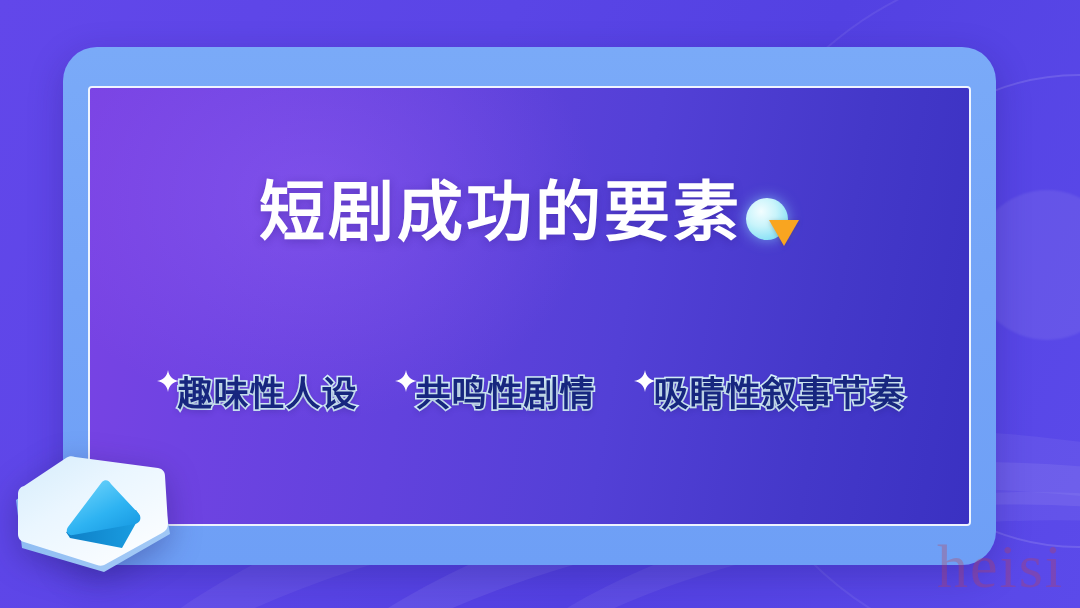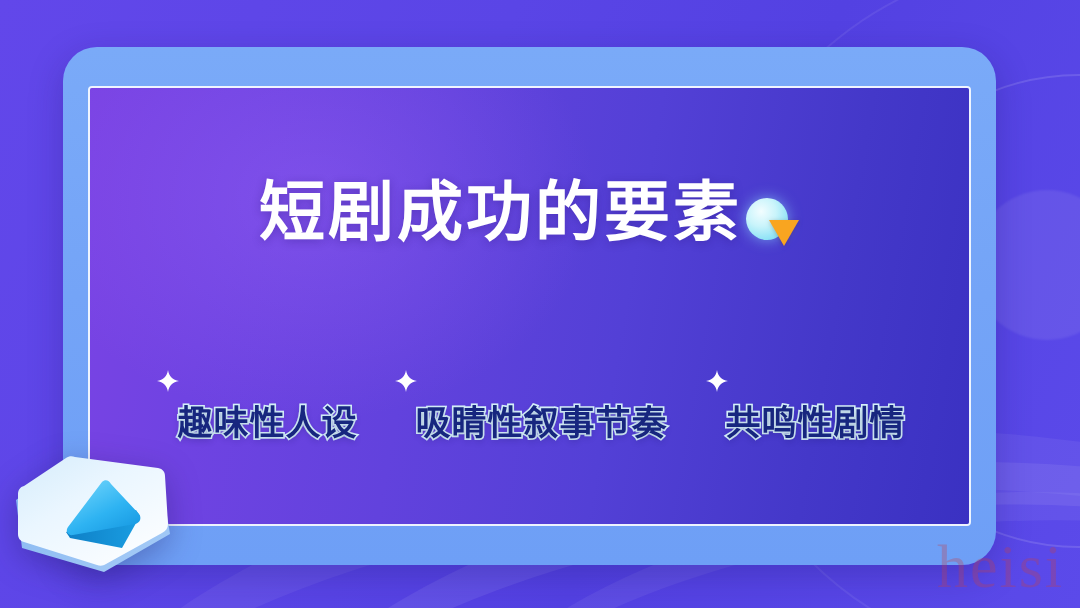--- a/index.html
+++ b/index.html
@@ -219,21 +219,20 @@
     font-weight: 700;
     letter-spacing: 1px;
     line-height: 1.05;
     color: #17267f;
     white-space: nowrap;
     -webkit-text-stroke: 3.2px #d7f2fb;
     paint-order: stroke fill;
     text-shadow:
       0 0 2px rgba(215,242,251,0.9),
       0 3px 6px rgba(20,20,90,0.28);
-    margin-top: 29px;
   }
 
   
   .logo-badge {
     position: absolute;
     left: 8px;
     top: 452px;
     width: 178px;
     height: 124px;
     z-index: 6;
@@ -292,30 +291,30 @@
             </span>
             <span class="kw-label">趣味性人设</span>
           </div>
 
           <div class="keyword">
             <span class="kw-star">
               <svg width="22" height="22" viewBox="0 0 22 22" aria-hidden="true">
                 <path d="M11 0 C11.9 6.3 15.7 10.1 22 11 C15.7 11.9 11.9 15.7 11 22 C10.1 15.7 6.3 11.9 0 11 C6.3 10.1 10.1 6.3 11 0 Z" fill="#ffffff"></path>
               </svg>
             </span>
-            <span class="kw-label">吸睛性叙事节奏</span>
+            <span class="kw-label">共鸣性剧情</span>
           </div>
 
           <div class="keyword">
             <span class="kw-star">
               <svg width="22" height="22" viewBox="0 0 22 22" aria-hidden="true">
                 <path d="M11 0 C11.9 6.3 15.7 10.1 22 11 C15.7 11.9 11.9 15.7 11 22 C10.1 15.7 6.3 11.9 0 11 C6.3 10.1 10.1 6.3 11 0 Z" fill="#ffffff"></path>
               </svg>
             </span>
-            <span class="kw-label">共鸣性剧情</span>
+            <span class="kw-label">吸睛性叙事节奏</span>
           </div>
 
         </div>
 
       </div>
     </div>
   </div>
 
   <div class="logo-badge">
     <svg width="178" height="124" viewBox="0 0 178 124" aria-hidden="true">

